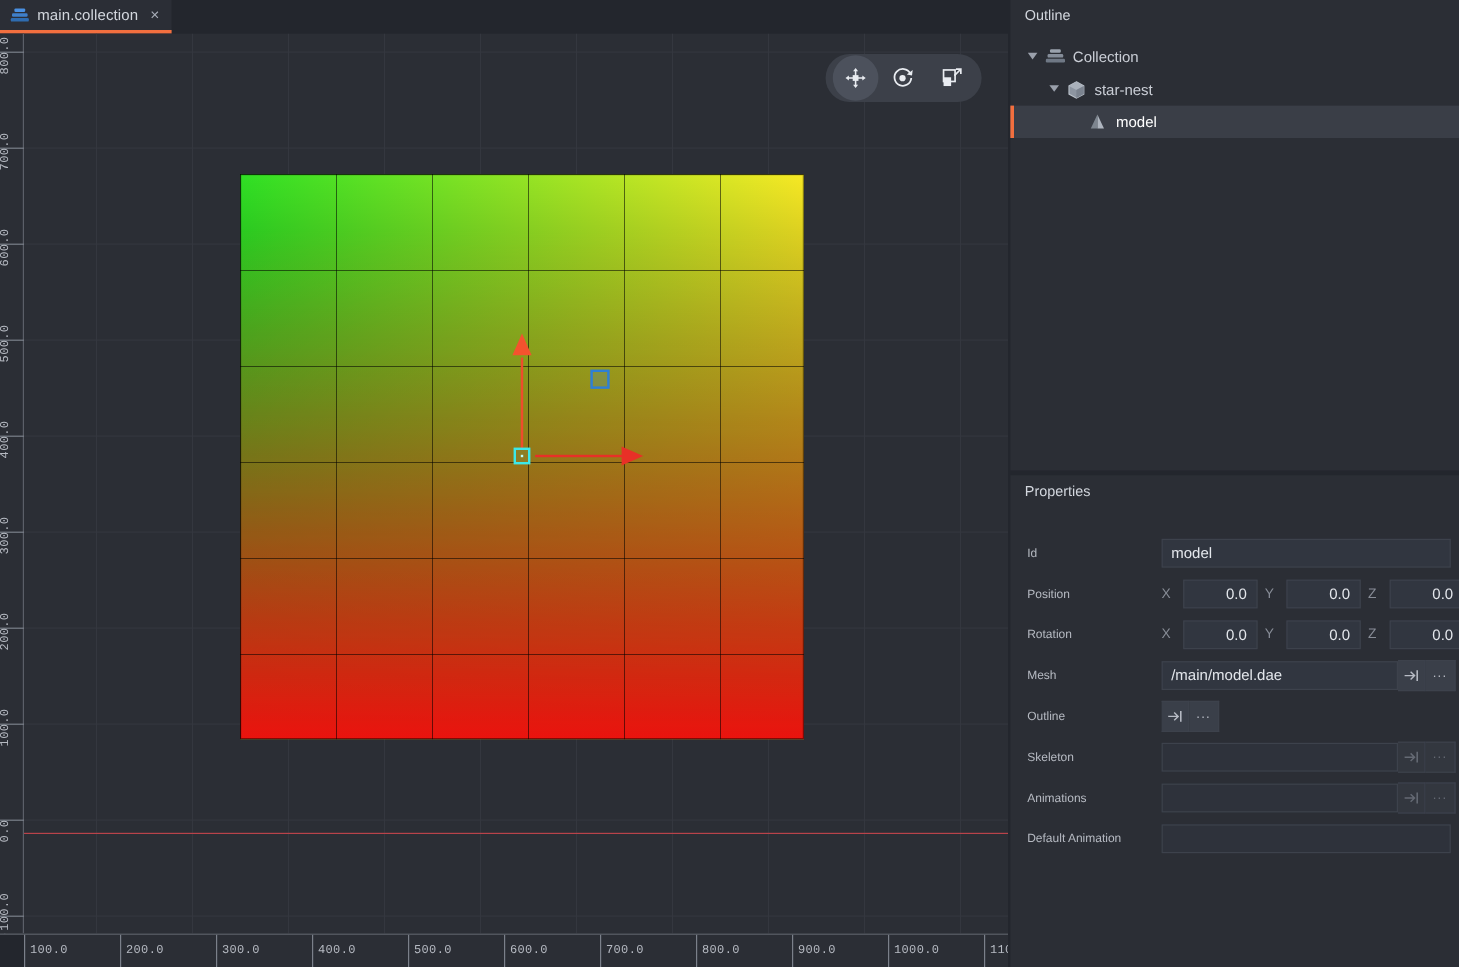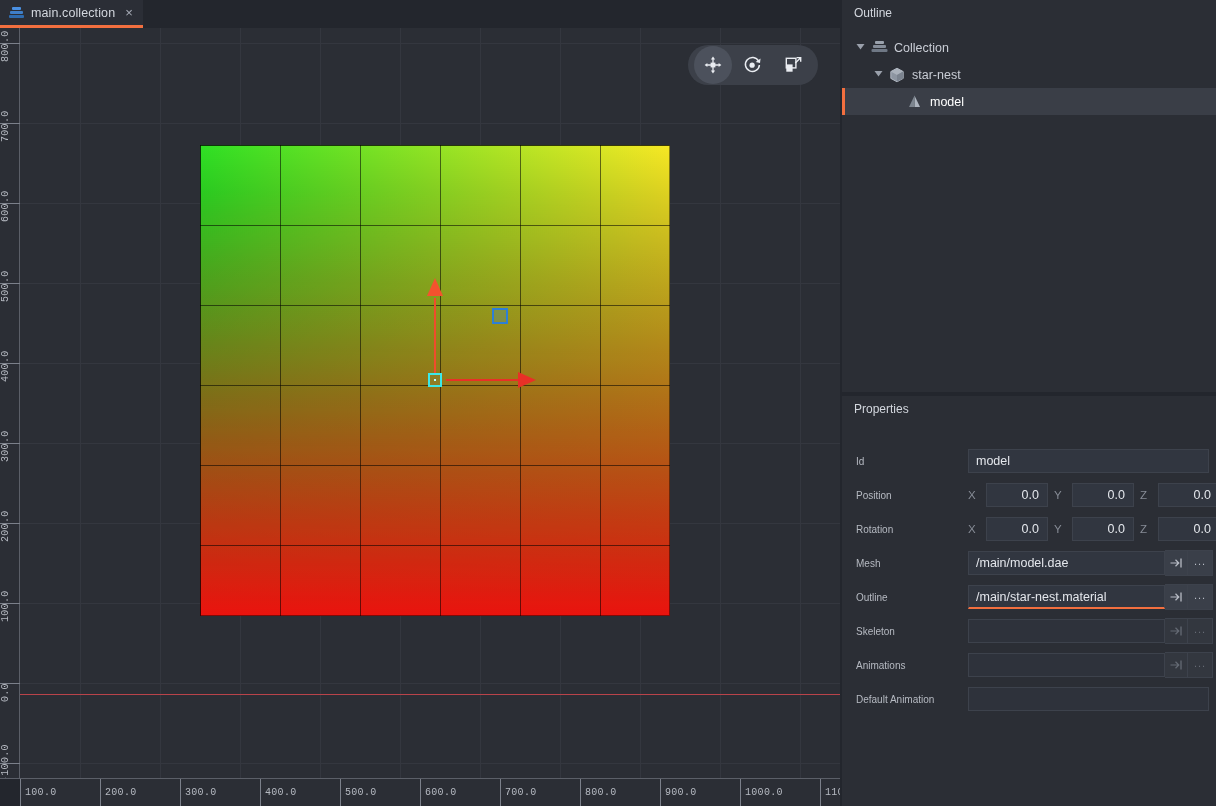--- a/index.html
+++ b/index.html
@@ -525,21 +525,20 @@
                     <path d="M11 1.5 V10.5" stroke="currentColor" stroke-width="1.3"></path>
                   </svg>
                 </div>
                 <div class="res-btn dots">...</div>
               </div>
             </div>
           </div>
           <div class="prop-row">
             <div class="prop-label">Outline</div>
             <div class="prop-field-area">
-              <div class="txtbox wide modified" style="width: 197px;">/main/star-nest.material</div>
               <div class="res-btns">
                 <div class="res-btn">
                   <svg width="13" height="12" viewBox="0 0 13 12">
                     <path d="M0.5 6 H8.5 M5.5 2.8 L8.8 6 L5.5 9.2" fill="none" stroke="currentColor" stroke-width="1.2"></path>
                     <path d="M11 1.5 V10.5" stroke="currentColor" stroke-width="1.3"></path>
                   </svg>
                 </div>
                 <div class="res-btn dots">...</div>
               </div>
             </div>

